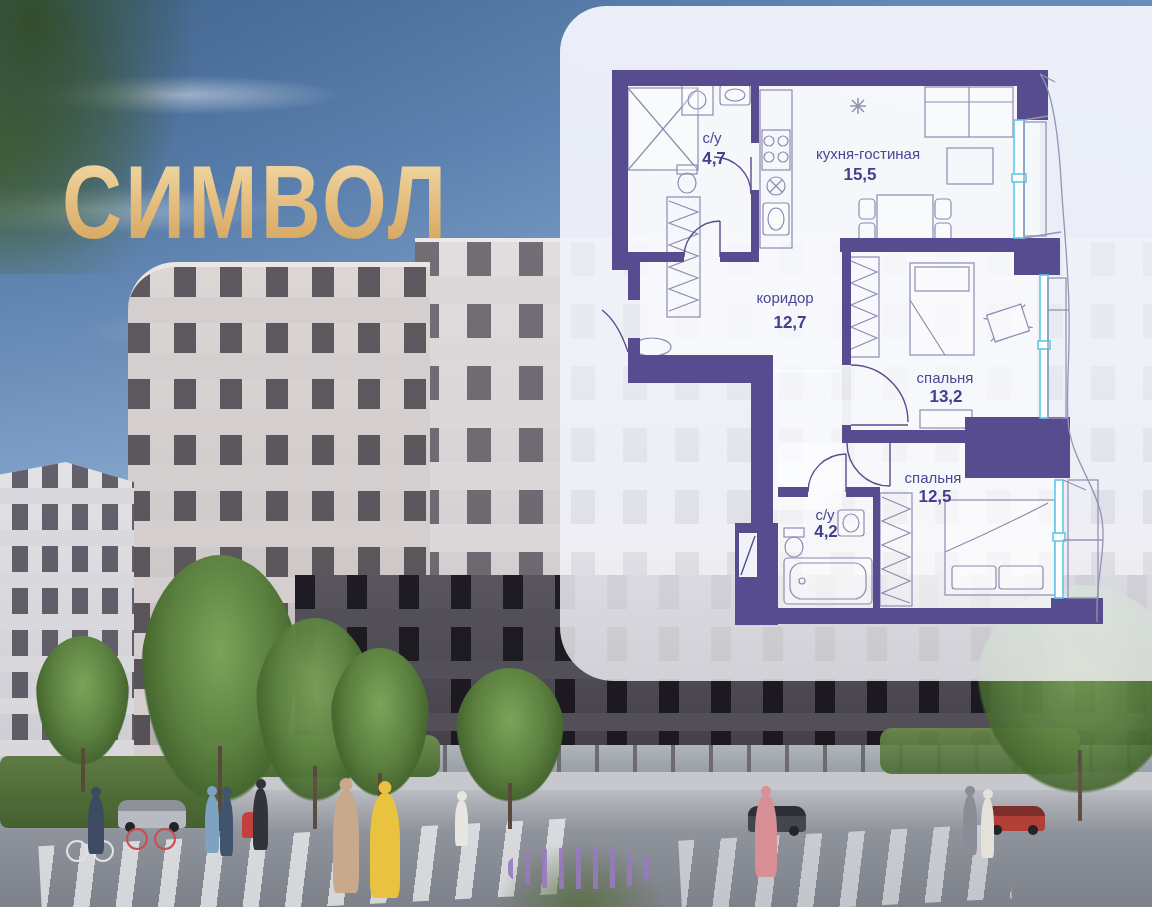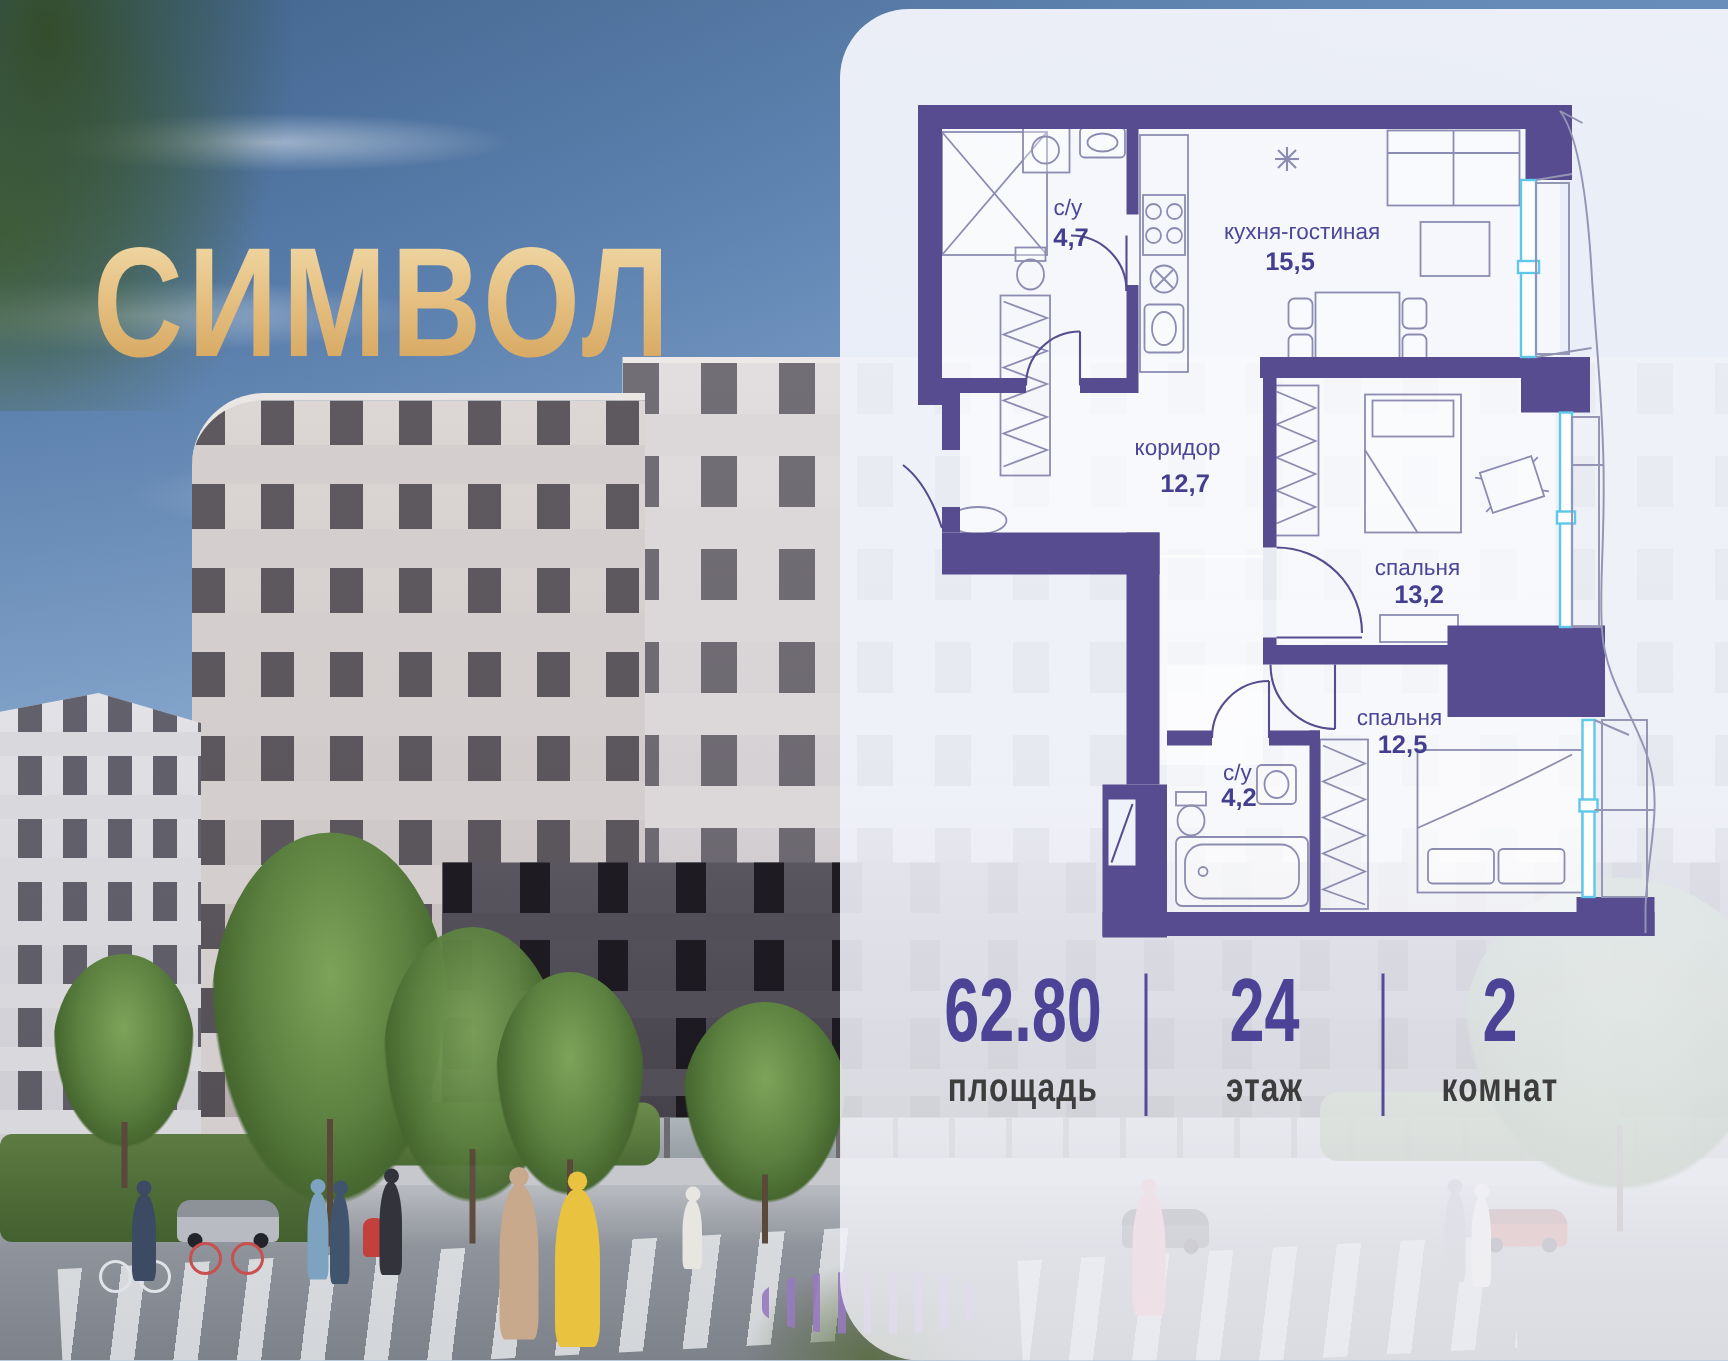--- a/index.html
+++ b/index.html
@@ -85,21 +85,21 @@
     border-radius:40%; }
 
   
   .logo { position:absolute; left:62px; top:150px; z-index:6;
     font-size:104px; font-weight:bold; letter-spacing:4px; line-height:1;
     transform:scaleX(.8); transform-origin:left center; white-space:nowrap;
     background:linear-gradient(180deg,#f2dcab 0%, #e6c184 45%, #d3a258 100%);
     -webkit-background-clip:text; background-clip:text; color:transparent; }
 
   
-  .panel { position:absolute; left:560px; top:6px; width:592px; height:901px; z-index:5;
+  .panel { position:absolute; left:560px; top:6px; width:592px; height:675px; z-index:5;
     border-radius:46px 0 0 54px;
     background:linear-gradient(180deg, rgba(240,242,250,.97) 0%, rgba(240,242,250,.93) 55%, rgba(242,242,247,.80) 100%);padding-left:31px; }
   .plan-svg { position:absolute; left:40px; top:54px; width:552px; height:580px; }
 
   .stats { position:absolute; left:0; top:639px; width:592px; height:115px; }
   .stat { position:absolute; top:0; text-align:center; }
   .stat-value { font-size:60px; font-weight:bold; color:#4c4397; line-height:.95;
     transform:scaleX(.70); transform-origin:center; letter-spacing:0; }
   .stat-label { margin-top:8px; font-size:27px; font-weight:bold; color:#3d3d3d;
     transform:scaleX(.78); transform-origin:center; letter-spacing:1px; }
@@ -337,30 +337,14 @@
         <text class="rarea" x="190" y="268">12,7</text>
         <text class="rname" x="345" y="323">спальня</text>
         <text class="rarea" x="346" y="342">13,2</text>
         <text class="rname" x="225" y="460">с/у</text>
         <text class="rarea" x="226" y="477">4,2</text>
         <text class="rname" x="333" y="423">спальня</text>
         <text class="rarea" x="335" y="442">12,5</text>
       </g>
     </svg>
 
-    <div class="stats">
-      <div class="stat" style="left:22px;width:200px;">
-        <div class="stat-value">62.80</div>
-        <div class="stat-label">площадь</div>
-      </div>
-      <div class="stat-divider" style="left:203px;"></div>
-      <div class="stat" style="left:213px;width:140px;">
-        <div class="stat-value">24</div>
-        <div class="stat-label">этаж</div>
-      </div>
-      <div class="stat-divider" style="left:361px;"></div>
-      <div class="stat" style="left:360px;width:160px;">
-        <div class="stat-value">2</div>
-        <div class="stat-label">комнат</div>
-      </div>
-    </div>
   </div>
 </div>
 
 </body></html>

